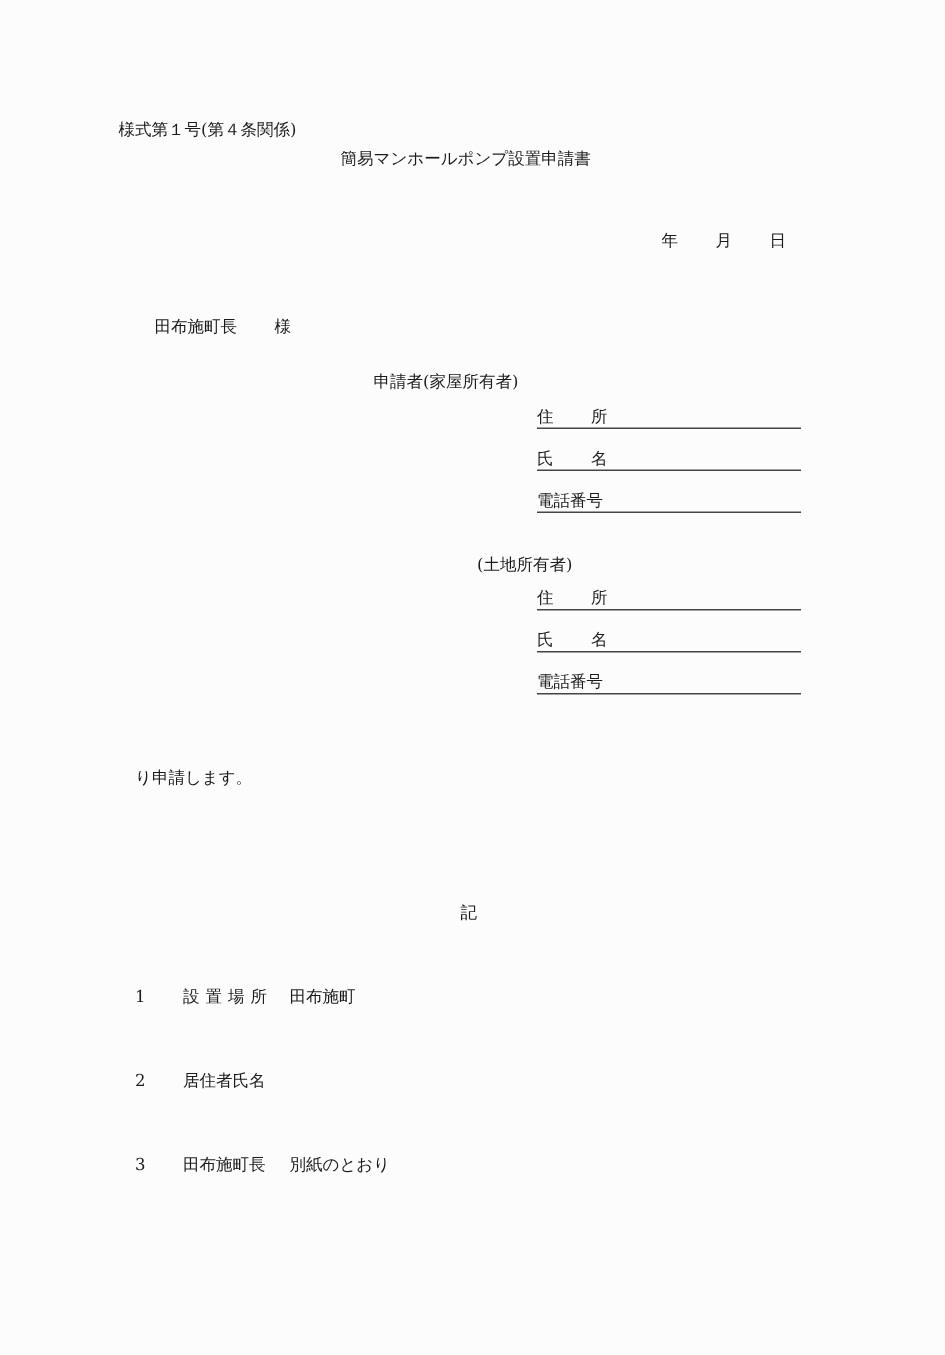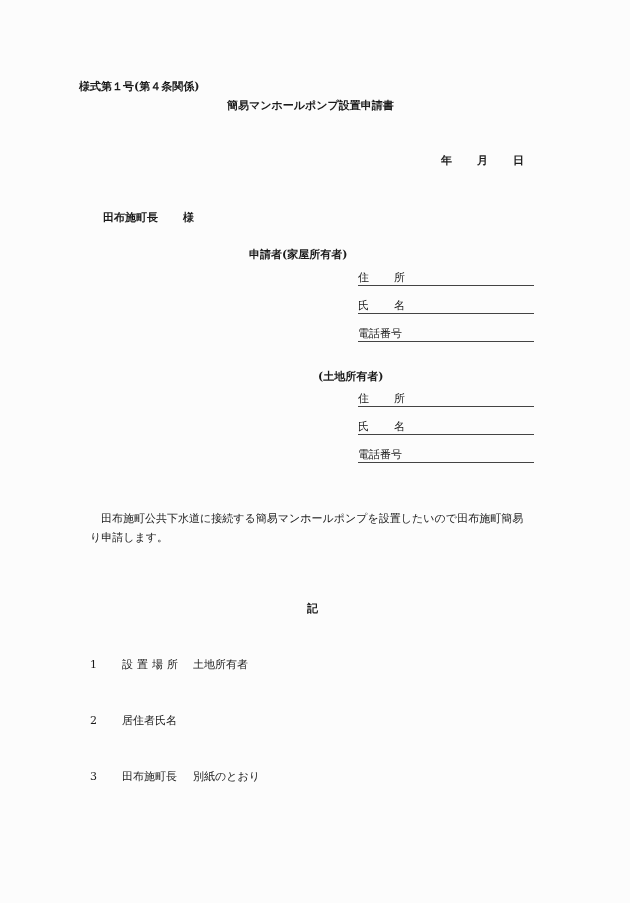--- a/index.html
+++ b/index.html
@@ -13,21 +13,20 @@
       position: relative;
       overflow: hidden;
       font-family: "DejaVu Serif", "Liberation Serif", serif;
       color: #1a1a1a;
       font-size: 11px;
     }
     .abs {
       position: absolute;
       white-space: nowrap;
       line-height: 14px;
-      font-weight: bold;
     }
     .field-row {
       position: absolute;
       left: 358px;
       width: 176px;
       height: 15px;
       border-bottom: 1px solid #444;
     }
     .field-row .lbl {
       position: absolute;
@@ -121,30 +120,29 @@
         <span class="c2">名</span>
       </span>
     </div>
 
     <div class="field-row" style="top:447px;">
       <span class="lbl">電話番号</span>
     </div>
   </div>
 
   <div class="paragraph">
-    <span class="line" style="padding-left:11px;">田布施町公共下水道に接続する簡易マンホールポンプを設置したいので田布施町簡易</span>
     <span class="line">り申請します。</span>
   </div>
 
   <div class="abs" style="left:307px; top:602px;">記</div>
 
   <div class="item" style="top:658px;">
     <span class="num">1</span>
     <span class="label spaced">設置場所</span>
-    <span class="value">土地所有者</span>
+    <span class="value">田布施町</span>
   </div>
 
   <div class="item" style="top:714px;">
     <span class="num">2</span>
     <span class="label">居住者氏名</span>
     <span class="value"></span>
   </div>
 
   <div class="item" style="top:770px;">
     <span class="num">3</span>

